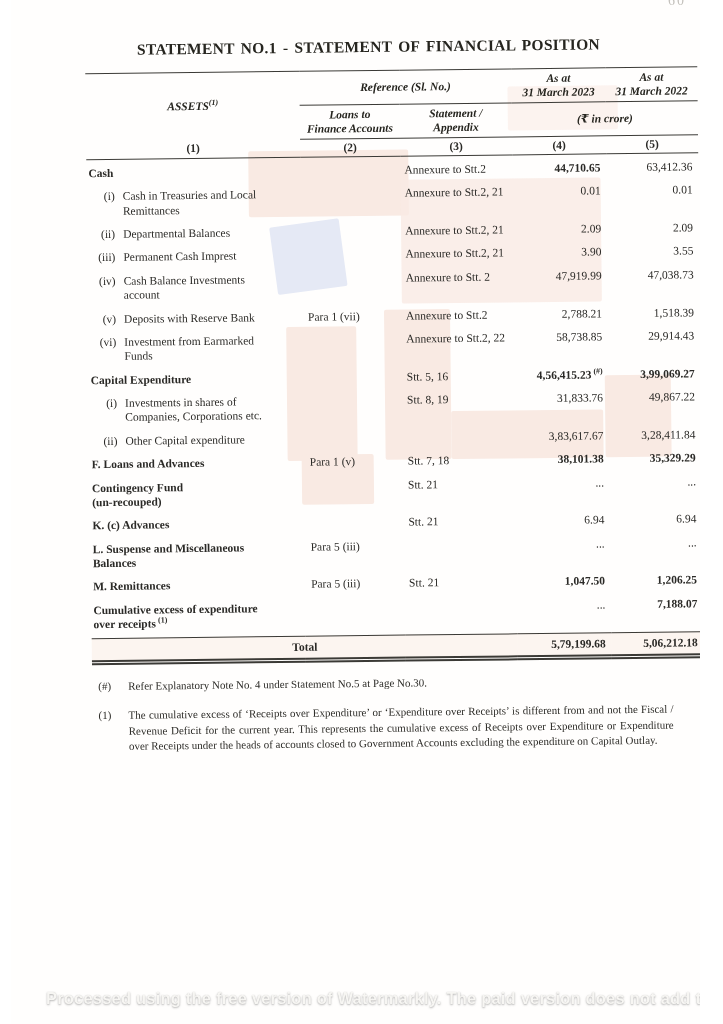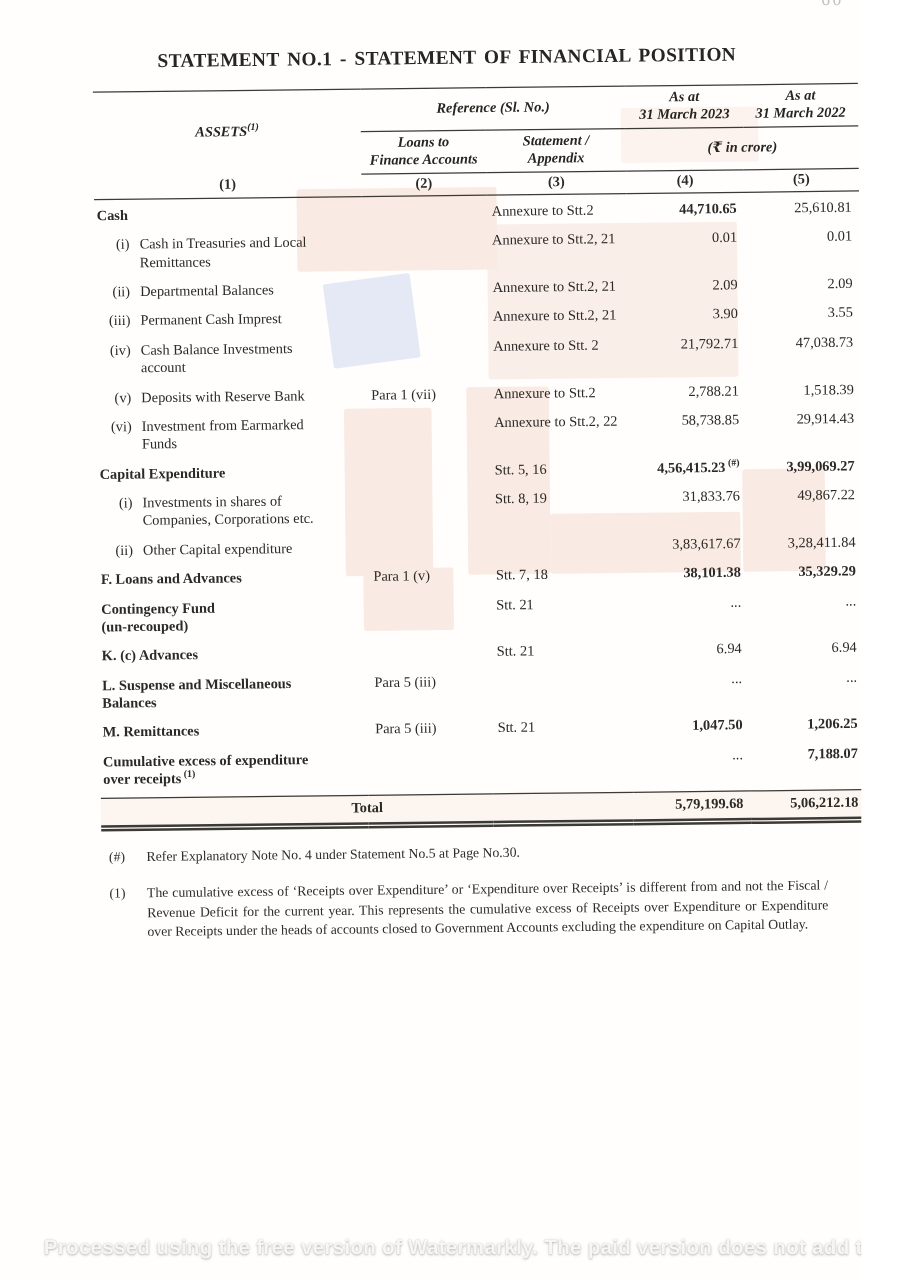--- a/index.html
+++ b/index.html
@@ -3,20 +3,21 @@
 <meta charset="utf-8">
 <style>
   html,body{margin:0;padding:0;background:#ffffff;}
   .page{
     position:relative;
     width:689px;height:1024px;
     background:#fffefd;
     overflow:hidden;
     font-family:"Liberation Serif","DejaVu Serif",serif;
     color:#2b2a27;
+    margin-left:11px;
   }
   .corner-mark{
     position:absolute;top:-7px;right:14px;
     font-size:14px;color:#c3c0bb;letter-spacing:2px;
   }
   .tilt{
     position:absolute;left:0;top:0;width:723px;
     transform:rotate(-0.65deg);
     transform-origin:360px 400px;
   }
@@ -150,21 +151,21 @@
         <tbody id="table-body">
             <tr>
               <td class="c-label b">
                 <div class="lw">
                   <span class="lt">Cash</span>
                 </div>
               </td>
               <td class="c-notes"></td>
               <td class="c-stmt">Annexure to Stt.2</td>
               <td class="c-num b">44,710.65</td>
-              <td class="c-num">25,610.81</td>
+              <td class="c-num">63,412.36</td>
             </tr>
             <tr>
               <td class="c-label">
                 <div class="lw indent">
                   <span class="num">(i)</span>
                   <span class="lt">Cash in Treasuries and Local<br>Remittances</span>
                 </div>
               </td>
               <td class="c-notes"></td>
               <td class="c-stmt">Annexure to Stt.2, 21</td>
@@ -197,21 +198,21 @@
             </tr>
             <tr>
               <td class="c-label">
                 <div class="lw indent">
                   <span class="num">(iv)</span>
                   <span class="lt">Cash Balance Investments<br>account</span>
                 </div>
               </td>
               <td class="c-notes"></td>
               <td class="c-stmt">Annexure to Stt. 2</td>
-              <td class="c-num">21,792.71</td>
+              <td class="c-num">47,919.99</td>
               <td class="c-num">47,038.73</td>
             </tr>
             <tr>
               <td class="c-label">
                 <div class="lw indent">
                   <span class="num">(v)</span>
                   <span class="lt">Deposits with Reserve Bank</span>
                 </div>
               </td>
               <td class="c-notes">Para 1 (vii)</td>

